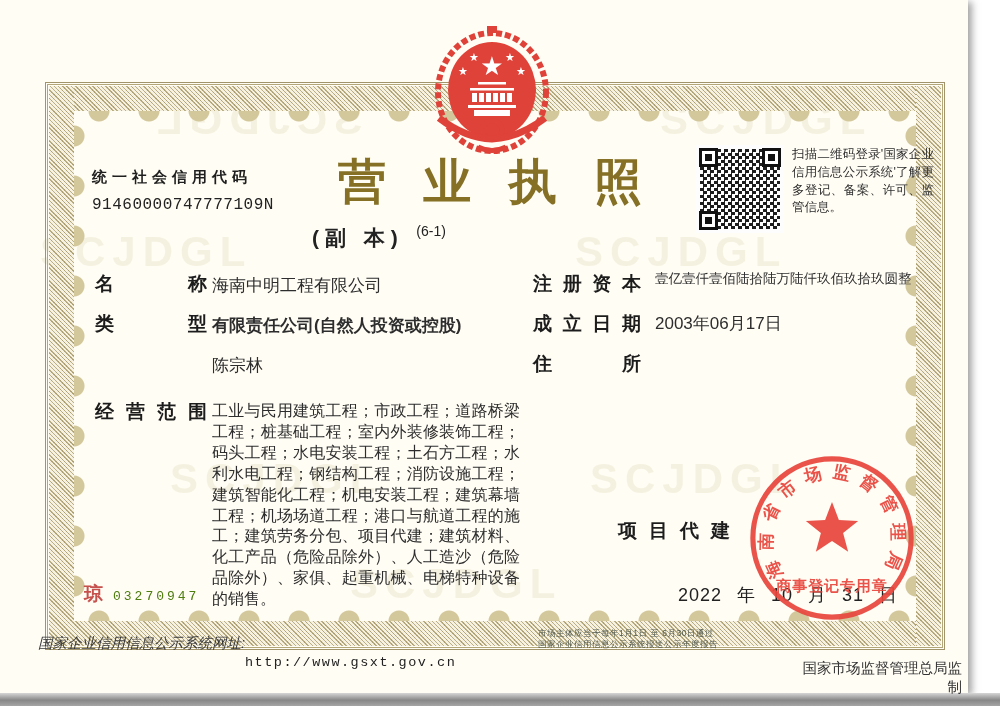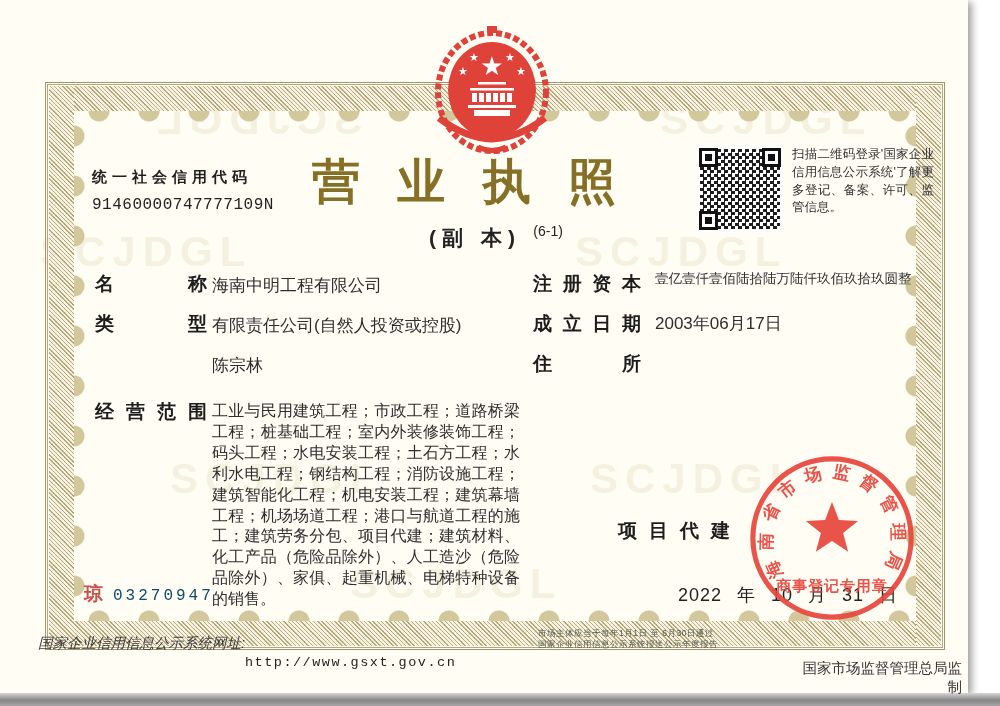--- a/index.html
+++ b/index.html
@@ -38,23 +38,23 @@
   .wm{position:absolute;font-size:42px;font-weight:700;letter-spacing:7px;color:#cdbe8a;opacity:.18;
     font-family:"Liberation Sans",sans-serif;}
   .wm.mir{transform:scaleX(-1);}
 
   .emblem{position:absolute;left:430px;top:26px;width:124px;height:134px;z-index:6;}
 
   .credit{position:absolute;left:92px;top:168px;z-index:4;}
   .credit .lab{font-size:15px;font-weight:700;letter-spacing:5px;color:#1f1f1f;}
   .credit .code{margin-top:9px;font-size:16px;color:#222;font-family:"Liberation Mono","DejaVu Sans Mono",monospace;letter-spacing:.5px;}
 
-  .title{position:absolute;left:312px;top:150px;width:368px;text-align:left;z-index:4;
+  .title{position:absolute;left:312px;top:150px;width:368px;text-align:center;z-index:4;
     font-size:48px;font-weight:700;letter-spacing:12px;color:#857026;}
-  .subtitle{position:absolute;left:312px;top:224px;width:368px;text-align:center;z-index:4;color:#222;}
+  .subtitle{position:absolute;left:312px;top:224px;width:368px;z-index:4;color:#222;}
   .subtitle .sub{font-size:21px;font-weight:700;letter-spacing:6px;}
   .subtitle .copyno{font-size:14px;position:relative;top:-9px;margin-left:8px;font-weight:400;letter-spacing:0;}
 
   .qr{position:absolute;left:700px;top:149px;width:80px;height:80px;z-index:4;
     background:conic-gradient(#1d1d1d 25%,#fdfdfd 0 50%,#1d1d1d 0 75%,#fdfdfd 0) 0 0/7px 7px,#fdfdfd;
     outline:4px solid #fdfdfd;}
   .finder{position:absolute;width:19px;height:19px;border:3px solid #111;background:#fff;box-sizing:border-box;}
   .finder::after{content:"";position:absolute;left:3px;top:3px;width:7px;height:7px;background:#111;}
   .f-tl{left:-1px;top:-1px;} .f-tr{right:-1px;top:-1px;} .f-bl{left:-1px;bottom:-1px;}
   .qr-caption{position:absolute;left:792px;top:146px;width:142px;z-index:4;
@@ -70,21 +70,21 @@
   .cap-val{width:292px;font-size:13.5px;line-height:17px;color:#2d2d2d;}
 
   .regauth{position:absolute;left:618px;top:518px;z-index:4;}
   .regdate{position:absolute;left:678px;top:583px;width:250px;z-index:3;
     font-size:18px;color:#222;word-spacing:9px;letter-spacing:1px;}
 
   .seal{position:absolute;left:746px;top:452px;width:172px;height:172px;z-index:7;opacity:.92;}
 
   .serial{position:absolute;left:84px;top:581px;z-index:4;font-size:19px;letter-spacing:2px;}
   .serial .rg{color:#c6504c;font-weight:700;margin-right:8px;}
-  .serial .no{color:#0c4a6e;font-family:"Liberation Mono","DejaVu Sans Mono",monospace;letter-spacing:3px;font-size:16px;}
+  .serial .no{color:#4d7c0f;font-family:"Liberation Mono","DejaVu Sans Mono",monospace;letter-spacing:3px;font-size:13px;}
 
   .notice{position:absolute;left:538px;top:628px;z-index:8;font-size:8.5px;line-height:1.3;
     color:#50584a;letter-spacing:.5px;}
 
   .foot-left{position:absolute;left:38px;top:634px;font-size:14.5px;color:#38383a;z-index:4;font-style:italic;}
   .foot-url{position:absolute;left:245px;top:655px;font-size:13.5px;color:#222;z-index:4;
     font-family:"Liberation Mono","DejaVu Sans Mono",monospace;letter-spacing:1.5px;font-weight:400;}
   .foot-right{position:absolute;left:792px;top:659px;width:170px;text-align:right;font-size:14.5px;color:#333;z-index:4;}
 </style>
 </head>
@@ -157,21 +157,21 @@
   <div class="qr-caption">扫描二维码登录'国家企业信用信息公示系统'了解更多登记、备案、许可、监管信息。</div>
 
   <div class="abs" style="left:95px;top:271px;">
     <span class="flabel lw">名称</span>
   </div>
   <div class="abs fvalue" style="left:212px;top:274px;">海南中明工程有限公司</div>
 
   <div class="abs" style="left:95px;top:311px;">
     <span class="flabel lw">类型</span>
   </div>
-  <div class="abs fvalue" style="left:212px;top:314px;">有限责任公司(自然人投资或控股)</div>
+  <div class="abs fvalue" style="left:212px;top:314px;font-weight:bold;">有限责任公司(自然人投资或控股)</div>
 
   <div class="abs fvalue" style="left:212px;top:354px;">陈宗林</div>
 
   <div class="abs" style="left:95px;top:399px;">
     <span class="flabel lw">经营范围</span>
   </div>
   <div class="abs scope-val" style="left:212px;top:401px;">工业与民用建筑工程；市政工程；道路桥梁工程；桩基础工程；室内外装修装饰工程；码头工程；水电安装工程；土石方工程；水利水电工程；钢结构工程；消防设施工程；建筑智能化工程；机电安装工程；建筑幕墙工程；机场场道工程；港口与航道工程的施工；建筑劳务分包、项目代建；建筑材料、化工产品（危险品除外）、人工造沙（危险品除外）、家俱、起重机械、电梯特种设备的销售。</div>
 
   <div class="abs" style="left:533px;top:271px;">
     <span class="flabel rw">注册资本</span>

